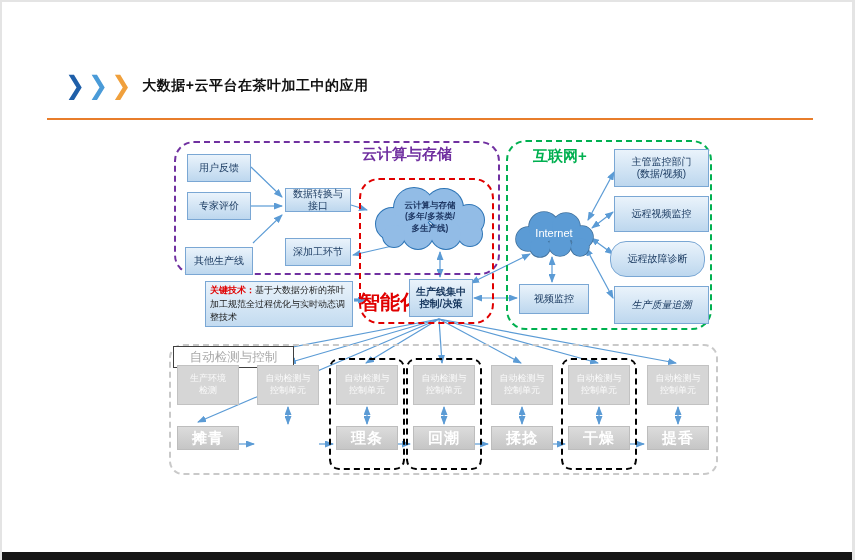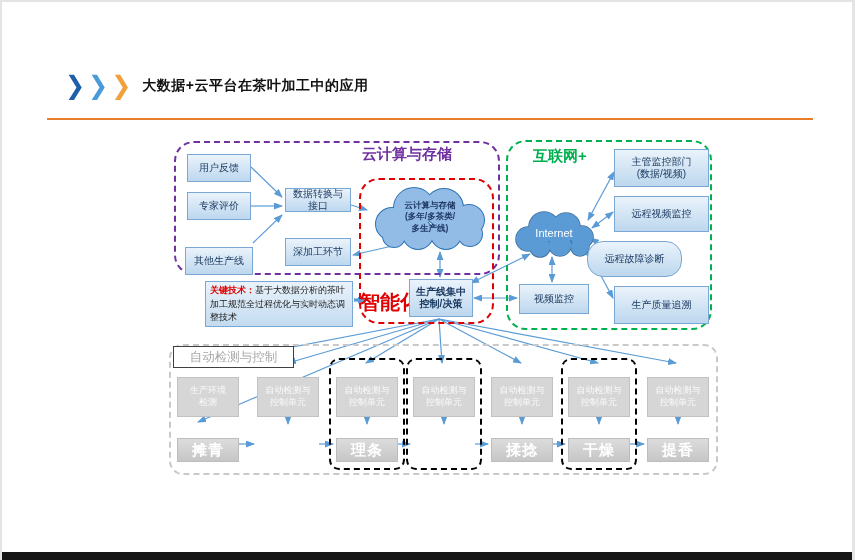--- a/index.html
+++ b/index.html
@@ -25,21 +25,21 @@
         line-height:1.5;padding:2px 4px;color:#1a1a1a;text-align:left;}
   .keytech .kt-red{color:#E00000;font-weight:bold;}
   
   .cloudbox{position:absolute;}
   .cloud-text{position:absolute;left:0;top:0;width:100%;height:100%;display:flex;align-items:center;
         justify-content:center;text-align:center;}
   
   .pcol{position:absolute;top:356px;width:76px;height:112px;box-sizing:border-box;
         border:2px dashed transparent;border-radius:10px;padding-top:5px;}
   .pcol.hl{border-color:#000;}
-  .unit{width:62px;height:40px;margin:12px auto;box-sizing:border-box;display:flex;align-items:center;
+  .unit{width:62px;height:40px;margin:0 auto;box-sizing:border-box;display:flex;align-items:center;
         justify-content:center;text-align:center;background:#D6D6D6;border:1px solid #C2C2C2;
         color:#FAFAFA;font-size:9px;line-height:1.3;}
   .step{width:62px;height:24px;margin:21px auto 0;box-sizing:border-box;display:flex;align-items:center;
         justify-content:center;background:linear-gradient(#DCDCDC,#C6C6C6);border:1px solid #BDBDBD;
         color:#FFF;font-weight:bold;font-size:15px;letter-spacing:1px;}
   .auto-label{position:absolute;left:171px;top:344px;width:121px;height:22px;box-sizing:border-box;
         background:#fff;border:1px solid #404040;color:#A8A8A8;font-size:12.5px;display:flex;
         align-items:center;justify-content:center;}
   svg.arrows{position:absolute;left:0;top:0;pointer-events:none;}
 </style>
@@ -175,22 +175,22 @@
           <circle cx="50" cy="38" r="11"></circle>
         <circle cx="30" cy="40" r="10"></circle>
       </g>
     </svg>
     <div class="cloud-text" style="font-size:11px;color:#fff;">Internet</div>
   </div>
 
   <div class="node ml" style="left:612px;top:147px;width:95px;height:38px;">主管监控部门
 (数据/视频)</div>
   <div class="node" style="left:612px;top:194px;width:95px;height:36px;">远程视频监控</div>
-  <div class="node" style="left:585px;top:239px;width:95px;height:36px;border-radius:16px;">远程故障诊断</div>
-  <div class="node" style="left:612px;top:284px;width:95px;height:38px;">生产质量追溯</div>
+  <div class="node" style="left:608px;top:239px;width:95px;height:36px;border-radius:16px;">远程故障诊断</div>
+  <div class="node" style="left:612px;top:284px;width:95px;height:38px;font-style:italic;">生产质量追溯</div>
   <div class="node" style="left:517px;top:282px;width:70px;height:30px;">视频监控</div>
 
   <div class="pcol" style="left:168px;">
     <div class="unit">
         <span class="ml">生产环境
 检测</span>
       </div>
     <div class="step">
         <span>摊青</span>
       </div>
@@ -208,20 +208,23 @@
       </div>
     <div class="step">
         <span>理条</span>
       </div>
   </div>
   <div class="pcol hl" style="left:404px;">
     <div class="unit">
         <span class="ml">自动检测与
 控制单元</span>
       </div>
+    <div class="step">
+        <span>回潮</span>
+      </div>
   </div>
   <div class="pcol" style="left:482px;">
     <div class="unit">
         <span class="ml">自动检测与
 控制单元</span>
       </div>
     <div class="step">
         <span>揉捻</span>
       </div>
   </div>

